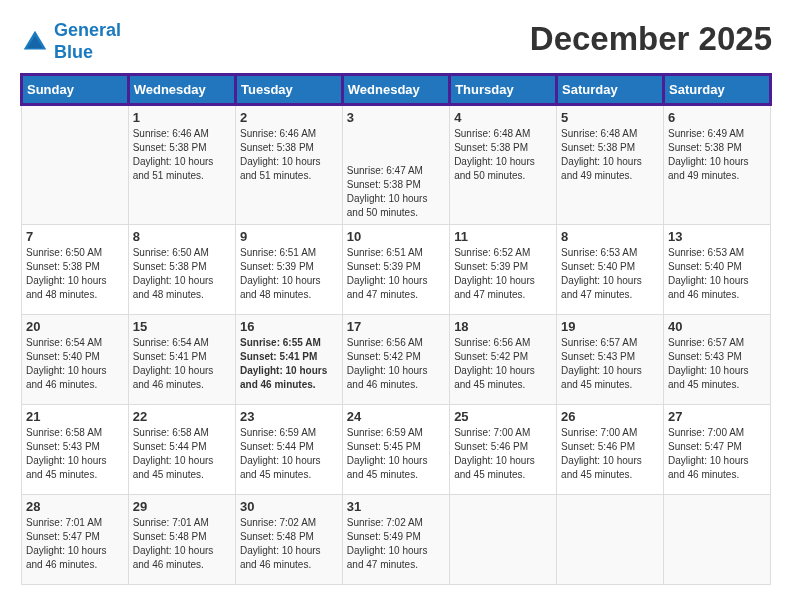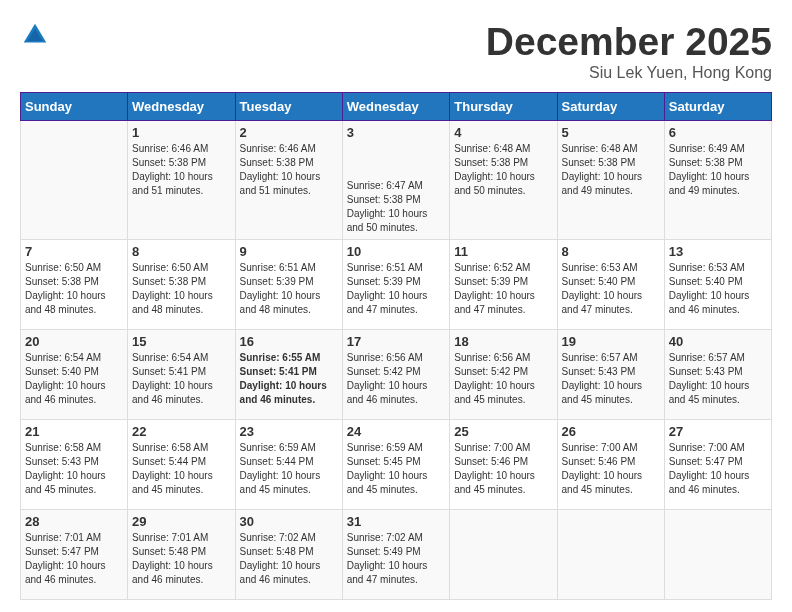--- a/index.html
+++ b/index.html
@@ -31,21 +31,21 @@
     }
     .logo-icon {
       width: 30px;
       height: 30px;
       margin-right: 4px;
     }
     .title-block {
       text-align: right;
     }
     .month-title {
-      font-size: 39px;
+      font-size: 33px;
       font-weight: bold;
       color: #333;
     }
     .location {
       font-size: 16px;
       color: #555;
     }
     table {
       width: 100%;
       border-collapse: collapse;
@@ -53,21 +53,21 @@
     }
     thead tr {
       background-color: #2176bd;
       color: #fff;
     }
     thead th {
       padding: 6px 4px;
       text-align: left;
       font-size: 13px;
       font-weight: bold;
-      border: 1px solid #4c1d95;
+      border: 3px solid #4c1d95;
     }
     tbody tr {
       border-bottom: 1px solid #ccc;
     }
     tbody td {
       vertical-align: top;
       padding: 4px;
       border: 1px solid #ddd;
       width: 108px;
       height: 90px;
@@ -93,24 +93,27 @@
   </style>
 </head>
 <body>
 
 <div class="header">
   <div class="logo">
     <svg class="logo-icon" viewBox="0 0 40 40">
       <polygon points="20,5 35,30 5,30" fill="#1a7abf"></polygon>
       <polygon points="20,12 30,28 10,28" fill="#1565a8"></polygon>
     </svg>
+    <div class="logo-text">
+      <span>General</span><br>
+      <span style="color:#1a7abf">Blue</span>
+    </div>
   </div>
   <div class="title-block">
     <div class="month-title">December 2025</div>
-    <div class="location">Siu Lek Yuen, Hong Kong</div>
   </div>
 </div>
 
 <table>
   <thead>
     <tr>
     <th>Sunday</th>
         <th>Wednesday</th>
         <th>Tuesday</th>
         <th>Wednesday</th>

